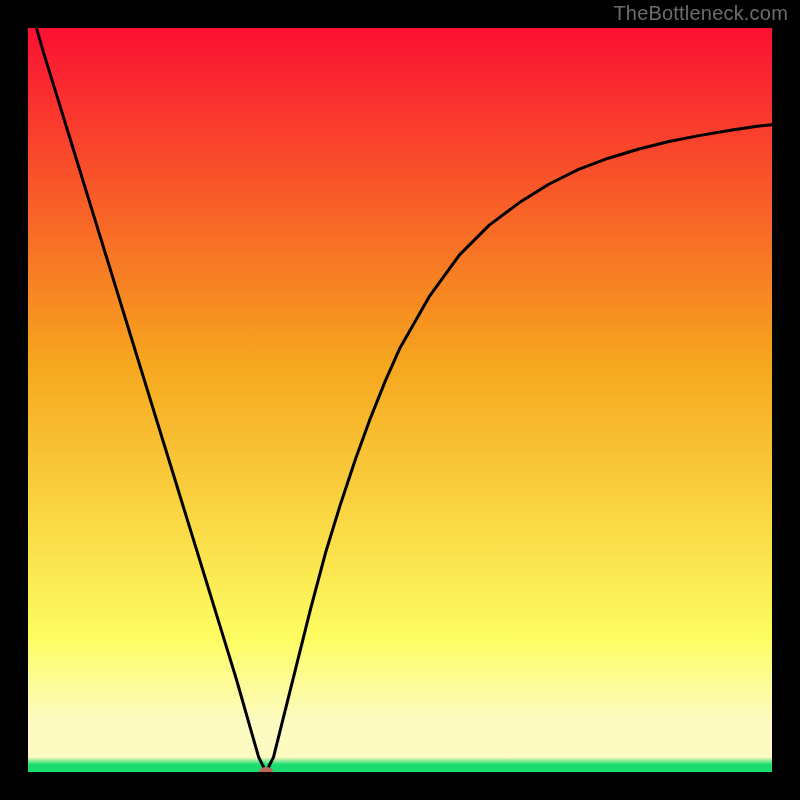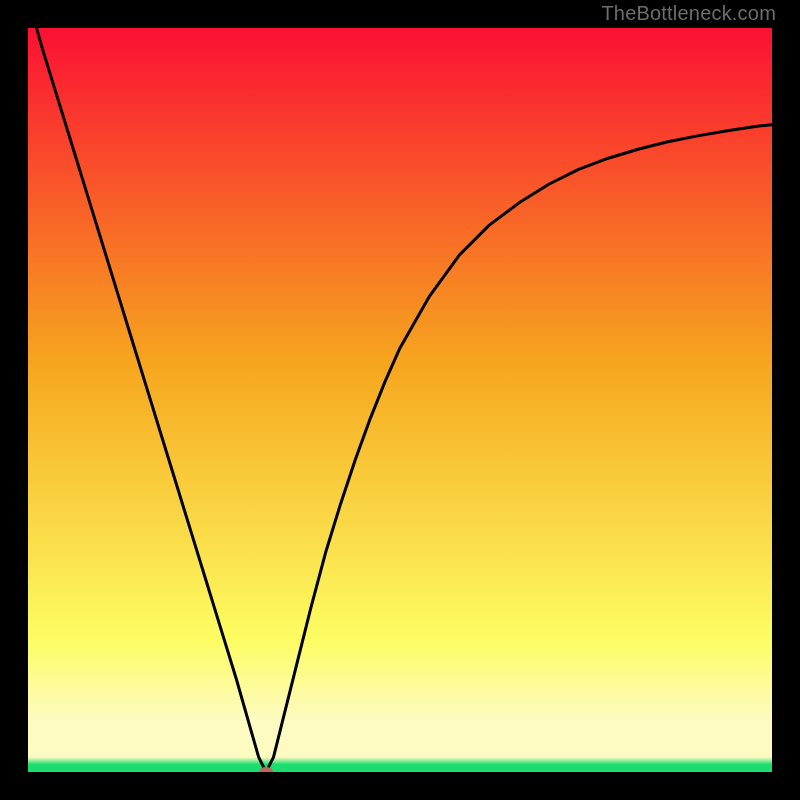--- a/index.html
+++ b/index.html
@@ -13,21 +13,21 @@
   }
   .frame {
     position: relative;
     width: 800px;
     height: 800px;
     background: #000;
   }
   .watermark {
     position: absolute;
     top: 2px;
-    right: 24px;
+    right: 12px;
     color: #6d6d6d;
     font-size: 20px;
     font-weight: 500;
     letter-spacing: 0.2px;
     z-index: 10;
   }
   .plot-area {
     position: absolute;
     left: 28px;
     top: 28px;

